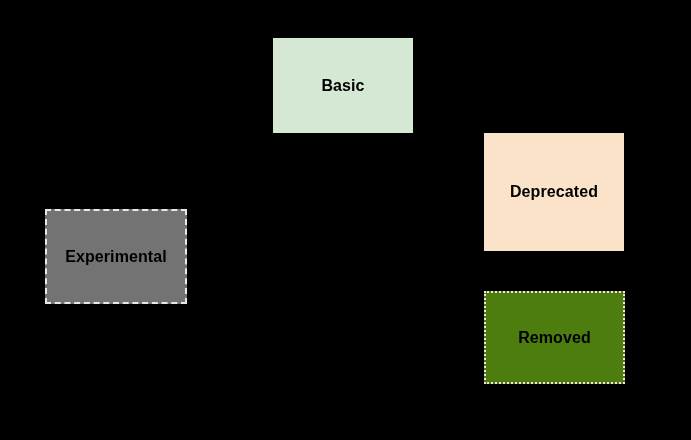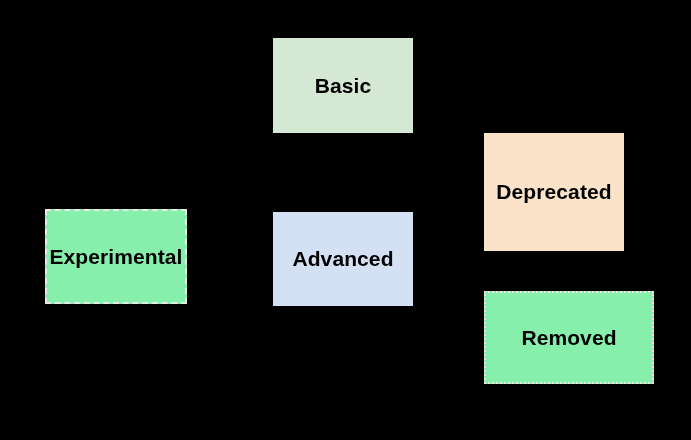--- a/index.html
+++ b/index.html
@@ -22,21 +22,21 @@
   }
   .node {
     position: absolute;
     box-sizing: border-box;
     display: flex;
     align-items: center;
     justify-content: center;
     text-align: center;
     color: #000000;
     font-family: "Liberation Sans", sans-serif;
-    font-size: 21px;
+    font-size: 16px;
     font-weight: bold;
     line-height: 1.2;
     letter-spacing: 0.1px;
     user-select: none;
   }
   .node-label {
     display: block;
     white-space: nowrap;
   }
 
@@ -47,21 +47,21 @@
     width: 140px;
     height: 95px;
     background: #d5e8d4;
     border: none;
   }
   .node--experimental {
     left: 45px;
     top: 209px;
     width: 142px;
     height: 95px;
-    background: #86efac;
+    background: #737373;
     border: 2px dashed #e8e8e8;
   }
   .node--advanced {
     left: 273px;
     top: 212px;
     width: 140px;
     height: 94px;
     background: #d4e1f5;
     border: none;
   }
@@ -69,42 +69,39 @@
     left: 484px;
     top: 133px;
     width: 140px;
     height: 118px;
     background: #fbe3ca;
     border: none;
   }
   .node--removed {
     left: 484px;
     top: 291px;
-    width: 170px;
+    width: 141px;
     height: 93px;
-    background: #86efac;
+    background: #4d7c0f;
     border: 2px dotted #f7e0e0;
   }
 </style>
 </head>
 <body>
 
 <div id="canvas">
 
   <div class="node node--basic">
     <span class="node-label">Basic</span>
   </div>
 
   <div class="node node--experimental">
     <span class="node-label">Experimental</span>
   </div>
 
-  <div class="node node--advanced">
-    <span class="node-label">Advanced</span>
-  </div>
 
   <div class="node node--deprecated">
     <span class="node-label">Deprecated</span>
   </div>
 
   <div class="node node--removed">
     <span class="node-label">Removed</span>
   </div>
 
 </div>

